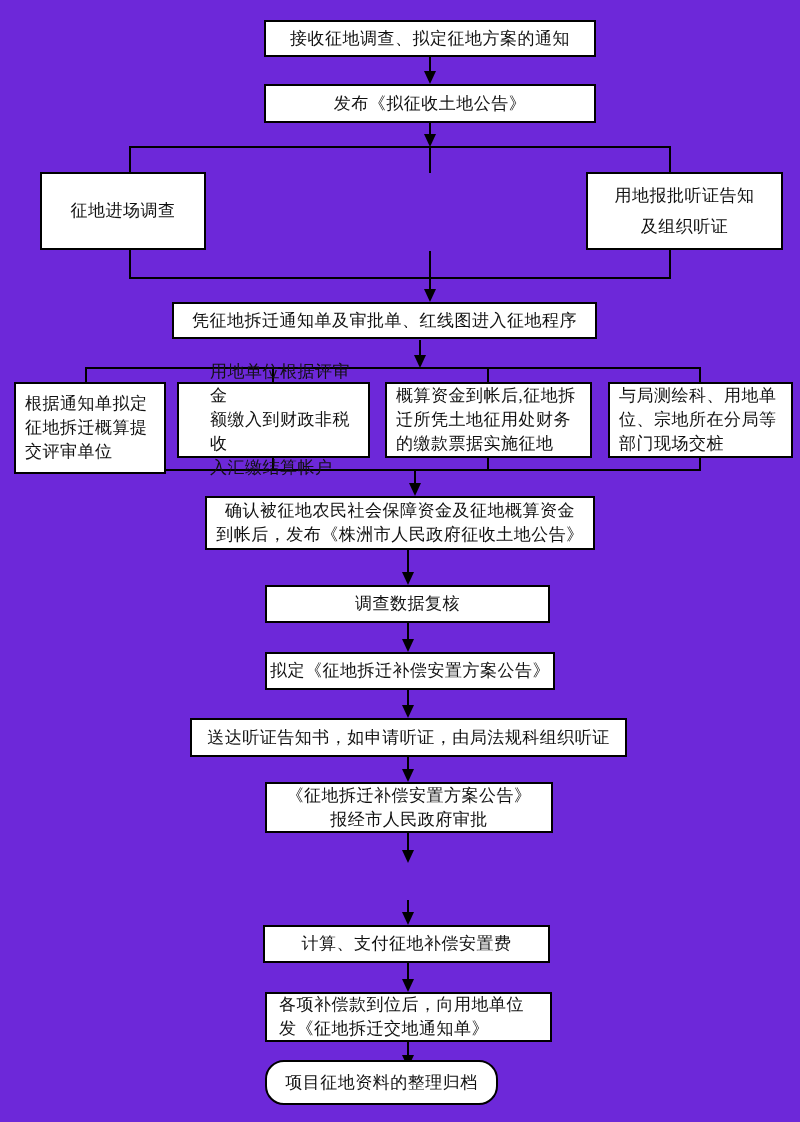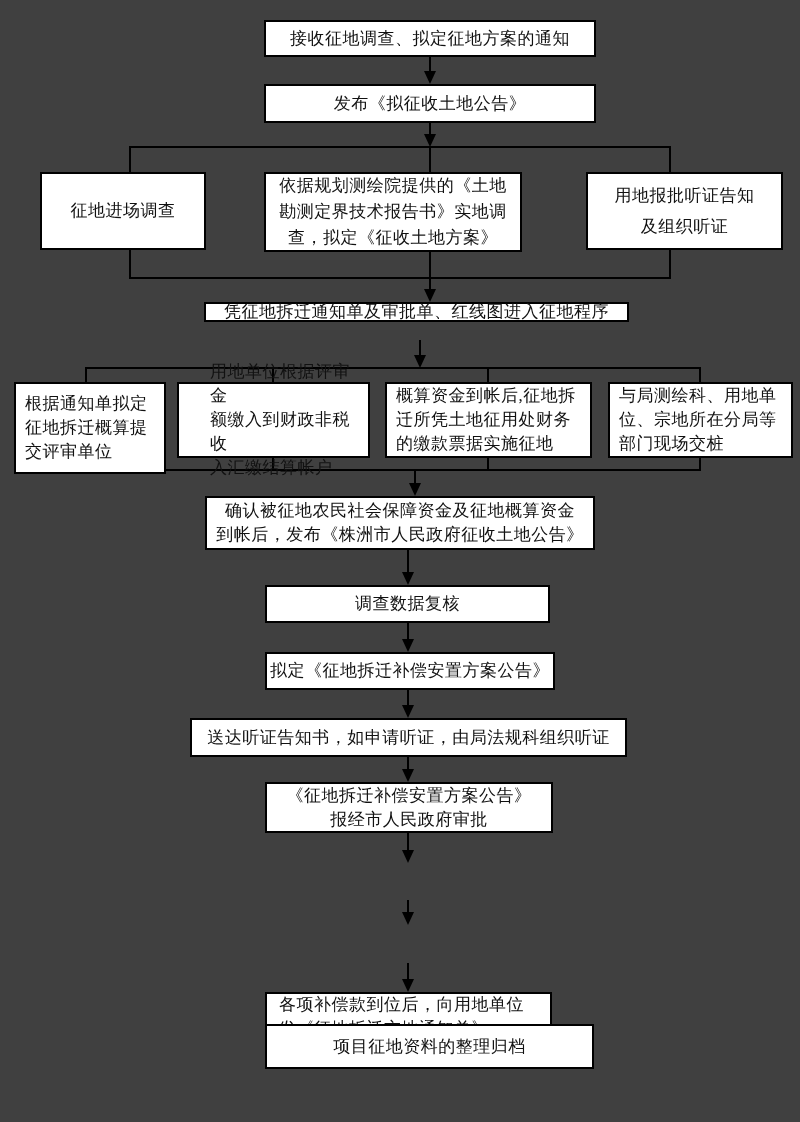--- a/index.html
+++ b/index.html
@@ -1,20 +1,20 @@
 <!DOCTYPE html>
 <html><head>
 <meta charset="utf-8">
 <style>
   html, body { margin: 0; padding: 0; background: #ffffff; }
   #canvas {
     position: relative;
     width: 800px;
     height: 1122px;
-    background: #404040;
+    background: #6d28d9;
     font-family: "Liberation Serif", "DejaVu Serif", serif;
     color: #111111;
     overflow: hidden;
   }
   #wires {
     position: absolute;
     left: 0; top: 0;
     width: 800px; height: 1122px;
   }
   #wires line { stroke: #000000; stroke-width: 2; }
@@ -39,34 +39,34 @@
     justify-content: flex-start;
     padding-left: 9px;
     padding-right: 5px;
   }
   
   .n-a  { left: 264px; top: 20px;   width: 332px; height: 37px; }
   .n-b  { left: 264px; top: 84px;   width: 332px; height: 39px; }
   .n-c1 { left: 40px;  top: 172px;  width: 166px; height: 78px; }
   .n-c2 { left: 264px; top: 172px;  width: 258px; height: 80px; line-height: 26px; }
   .n-c3 { left: 578px; top: 172px;  width: 197px; height: 78px; line-height: 31px; margin-left: 8px; }
-  .n-d  { left: 204px; top: 302px;  width: 425px; height: 20px; }
+  .n-d  { left: 172px; top: 302px;  width: 425px; height: 37px; }
   .n-e1 { left: 14px;  top: 382px;  width: 152px; height: 92px; }
   .n-e2 { left: 177px; top: 382px;  width: 193px; height: 76px; padding-left: 31px; }
   .n-e3 { left: 385px; top: 382px;  width: 207px; height: 76px; }
   .n-e4 { left: 608px; top: 382px;  width: 185px; height: 76px; }
   .n-f  { left: 205px; top: 496px;  width: 390px; height: 54px; }
   .n-g  { left: 265px; top: 585px;  width: 285px; height: 38px; }
   .n-h  { left: 265px; top: 652px;  width: 290px; height: 38px; text-align: right; }
   .n-i  { left: 190px; top: 718px;  width: 437px; height: 39px; }
   .n-j  { left: 265px; top: 782px;  width: 288px; height: 51px; }
   .n-k  { left: 263px; top: 863px;  width: 287px; height: 37px; }
   .n-l  { left: 263px; top: 925px;  width: 287px; height: 38px; }
   .n-m  { left: 265px; top: 992px;  width: 287px; height: 50px; padding-left: 12px; }
-  .n-n  { left: 265px; top: 1024px; width: 329px; height: 45px; }
+  .n-n  { left: 265px; top: 1060px; width: 233px; height: 45px; border-radius: 19px; }
 </style>
 </head>
 <body>
 
 <div id="canvas">
 
   <svg id="wires" viewBox="0 0 800 1122" xmlns="http://www.w3.org/2000/svg">
 
     <g>
       <line x1="430" y1="57" x2="430" y2="73"></line>
@@ -141,23 +141,20 @@
     </g>
     <g>
       <line x1="408" y1="1042" x2="408" y2="1056"></line>
       <polygon points="402,1055 414,1055 408,1068"></polygon>
     </g>
   </svg>
 
   <div class="node n-a">接收征地调查、拟定征地方案的通知</div>
   <div class="node n-b">发布《拟征收土地公告》</div>
   <div class="node n-c1">征地进场调查</div>
-  <div class="node n-c2">依据规划测绘院提供的《土地
-勘测定界技术报告书》实地调
-查，拟定《征收土地方案》</div>
   <div class="node n-c3">用地报批听证告知
 及组织听证</div>
   <div class="node n-d">凭征地拆迁通知单及审批单、红线图进入征地程序</div>
   <div class="node n-e1 left">根据通知单拟定
 征地拆迁概算提
 交评审单位</div>
   <div class="node n-e2 left">用地单位根据评审金
 额缴入到财政非税收
 入汇缴结算帐户</div>
   <div class="node n-e3 left">概算资金到帐后,征地拆
@@ -166,17 +163,18 @@
   <div class="node n-e4 left">与局测绘科、用地单
 位、宗地所在分局等
 部门现场交桩</div>
   <div class="node n-f">确认被征地农民社会保障资金及征地概算资金
 到帐后，发布《株洲市人民政府征收土地公告》</div>
   <div class="node n-g">调查数据复核</div>
   <div class="node n-h">拟定《征地拆迁补偿安置方案公告》</div>
   <div class="node n-i">送达听证告知书，如申请听证，由局法规科组织听证</div>
   <div class="node n-j">《征地拆迁补偿安置方案公告》
 报经市人民政府审批</div>
+  <div class="node n-l">计算、支付征地补偿安置费</div>
   <div class="node n-m left">各项补偿款到位后，向用地单位
 发《征地拆迁交地通知单》</div>
   <div class="node n-n">项目征地资料的整理归档</div>
 
 </div>
 
 </body></html>

